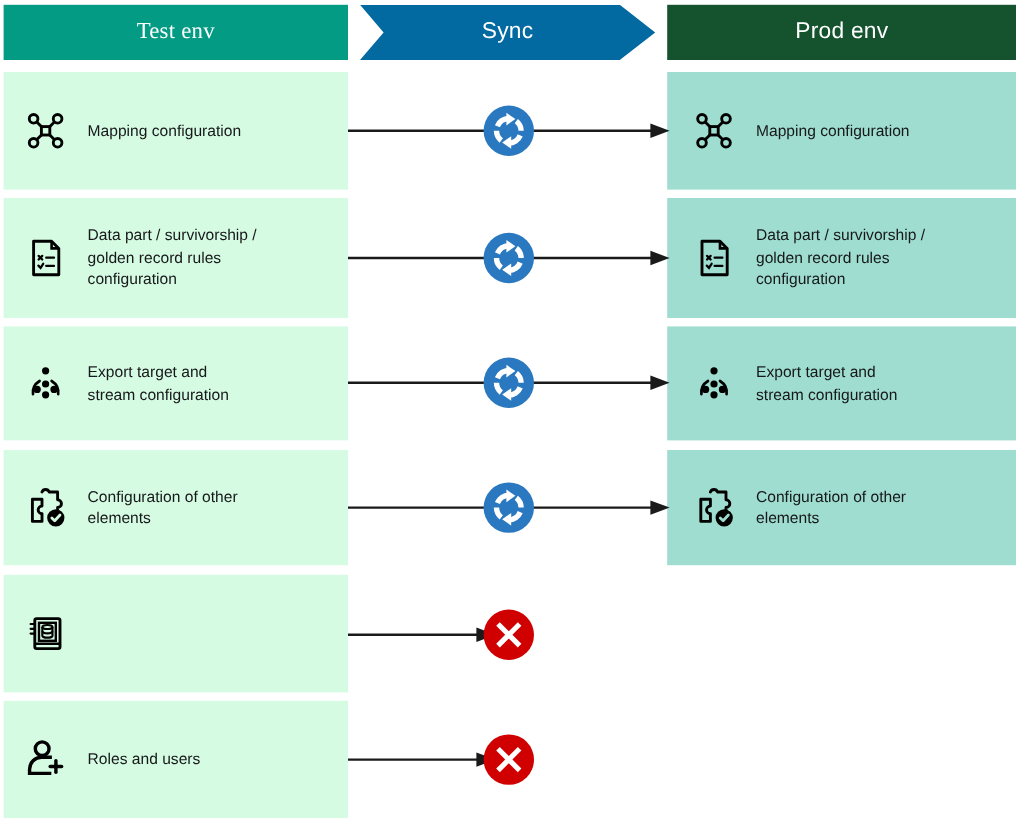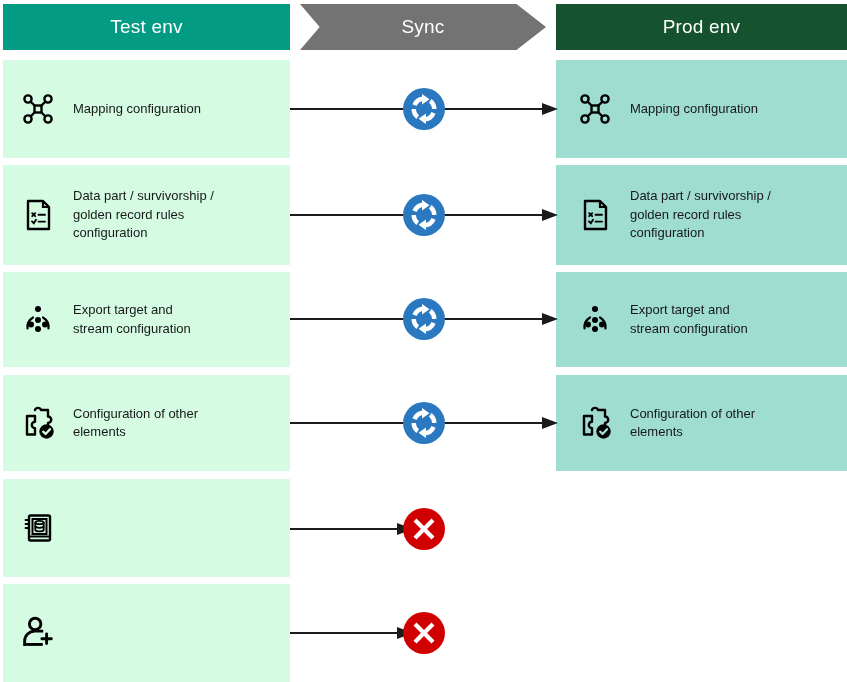--- a/index.html
+++ b/index.html
@@ -28,30 +28,31 @@
     align-items: center;
     justify-content: center;
     color: #ffffff;
     font-size: 19px;
     letter-spacing: .2px;
   }
   .header-test {
     left: 3px;
     width: 287px;
     background: #049b84;
+    font-family: Liberation Serif, serif;
   }
   .header-prod {
     left: 556px;
     width: 291px;
     background: #14532d;
   }
   .header-sync {
     left: 300px;
     width: 246px;
-    background: #737373;
+    background: #0369a1;
     clip-path: polygon(0 0, 88% 0, 100% 50%, 88% 100%, 0 100%, 8% 50%);
   }
 
   
   .band {
     position: absolute;
     display: flex;
     align-items: center;
     box-sizing: border-box;
   }
@@ -216,20 +217,21 @@
       <svg width="44" height="44" viewBox="0 0 44 44">
         <circle cx="19" cy="12.5" r="6" fill="none" stroke="#000" stroke-width="3"></circle>
         <path d="M8 34 v-3.5 A10.5 10.5 0 0 1 18.5 20 H26" fill="none" stroke="#000" stroke-width="3" stroke-linecap="square"></path>
         <line x1="8" y1="34" x2="27" y2="34" stroke="#000" stroke-width="3"></line>
         <g stroke="#000" stroke-width="3" stroke-linecap="round">
           <line x1="31" y1="23" x2="31" y2="33"></line>
           <line x1="26" y1="28" x2="36" y2="28"></line>
         </g>
       </svg>
     </span>
+    <span class="band-label">Roles and users</span>
   </div>
 
   <div class="band band-right" style="top:60px;height:98px;">
     <span class="icon-box">
       <svg width="40" height="40" viewBox="0 0 40 40">
         <g stroke="#000" stroke-width="2.4" fill="none">
           <line x1="12.5" y1="12.5" x2="17" y2="17"></line>
           <line x1="27.5" y1="12.5" x2="23" y2="17"></line>
           <line x1="12.5" y1="27.5" x2="17" y2="23"></line>
           <line x1="27.5" y1="27.5" x2="23" y2="23"></line>

